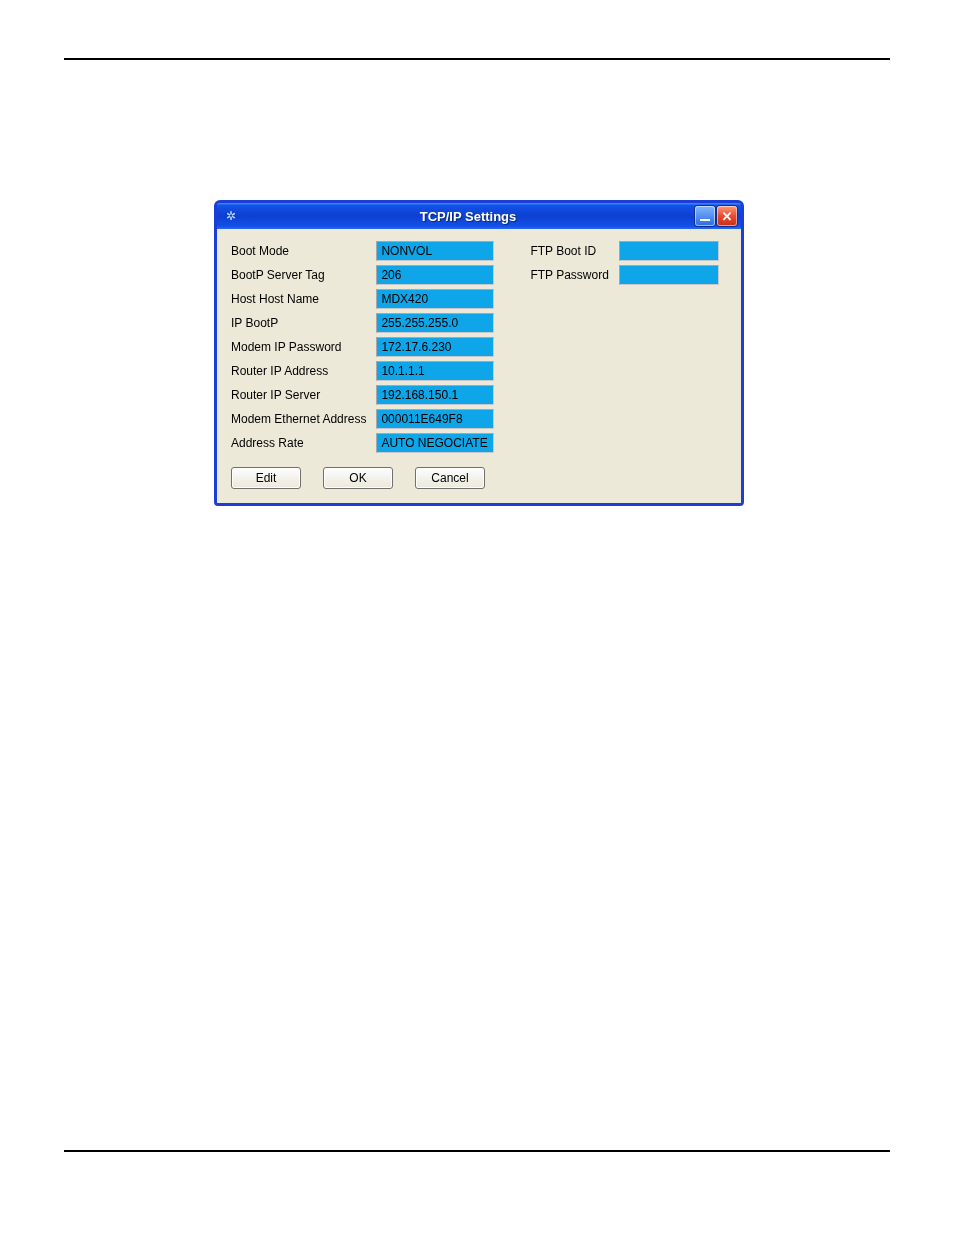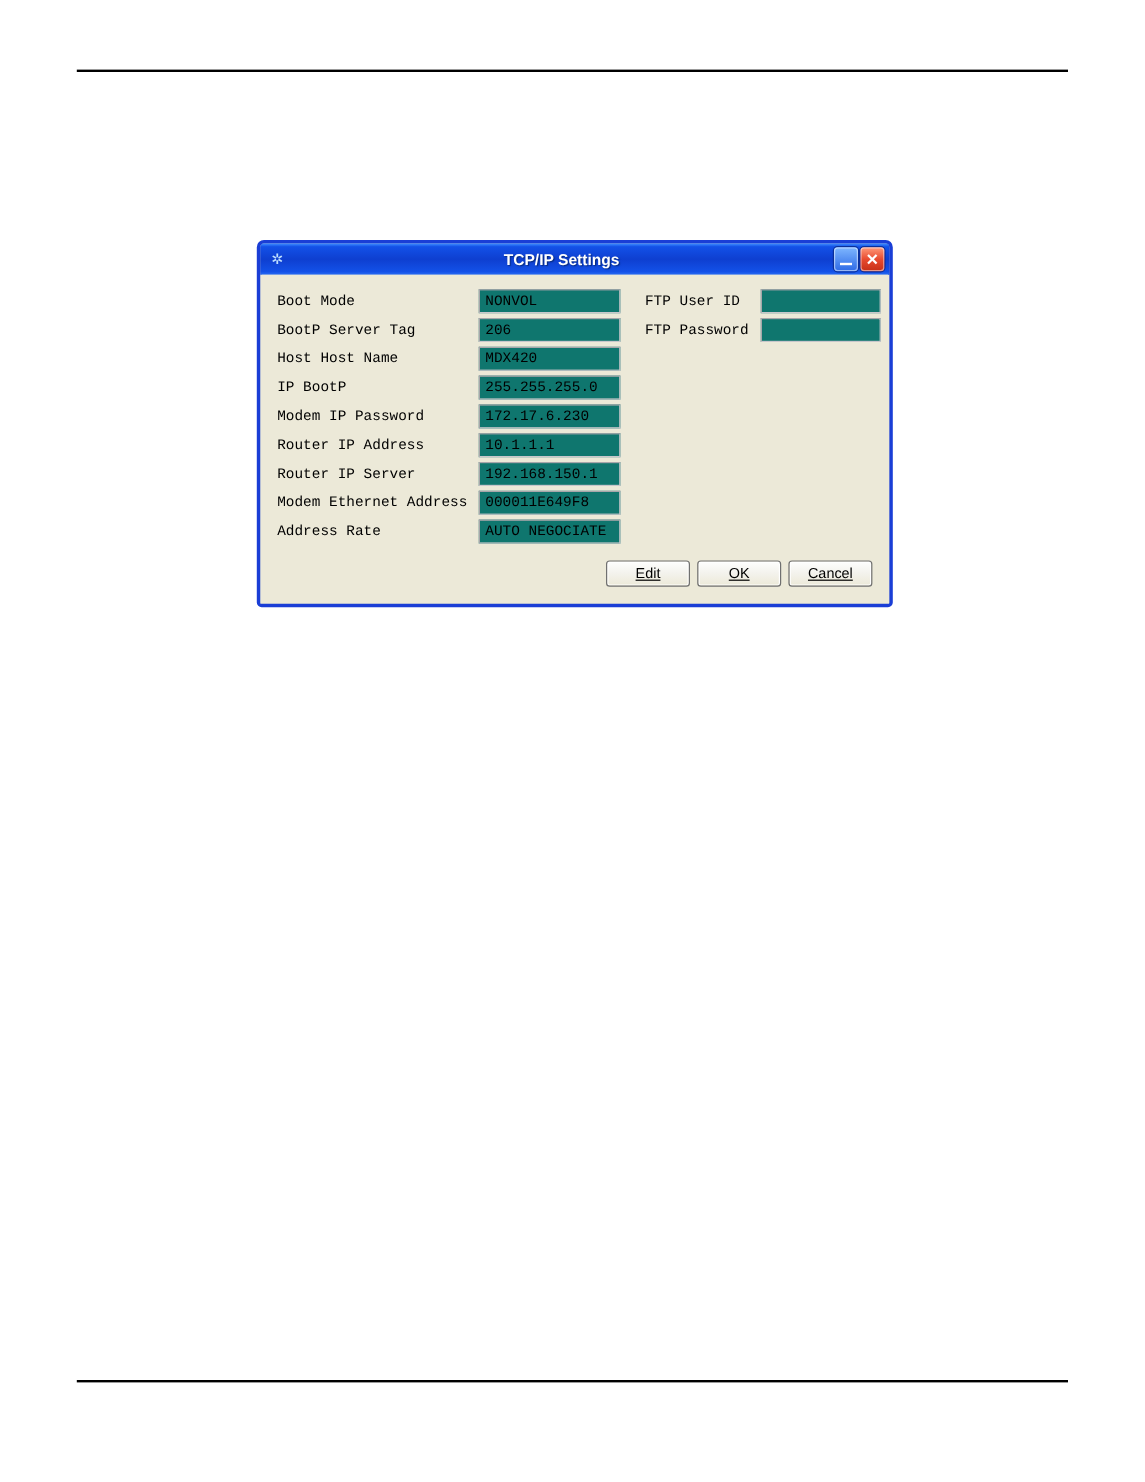--- a/index.html
+++ b/index.html
@@ -88,59 +88,56 @@
     font-size:13px;
     line-height:1;
     font-family:Arial,sans-serif;
   }
   .client{
     padding:12px 14px 14px 14px;
     background:#ece9d8;
   }
   .form-grid{
     display:flex;
-    gap:20px;
-    font-family:Liberation Mono, monospace;
+    gap:36px;
   }
   .col{
     display:grid;
     grid-template-columns:auto auto;
     column-gap:10px;
     row-gap:4px;
     align-items:center;
     align-content:start;
   }
   .label{
     white-space:nowrap;
     color:#000;
     font-size:12px;
   }
   .field{
     width:108px;
     height:18px;
-    background:#0f766e;
+    background:#0ea5e9;
     border:1px solid #a7a6aa;
     border-bottom-color:#c8c7cb;
     border-right-color:#c8c7cb;
     padding:0 4px;
     font-size:12px;
     font-family:inherit;
     line-height:18px;
     color:#000;
     box-sizing:content-box;
   }
   .field-right{
     width:90px;
   }
   .btn-row{
     display:flex;
-    justify-content:flex-end;
-    gap:6px;
+    gap:22px;
     margin-top:14px;
-    text-decoration:underline;
   }
   .xp-btn{
     min-width:70px;
     height:22px;
     padding:0 10px;
     background:linear-gradient(to bottom,#fefefe,#f4f3ee 45%,#ece9d8);
     border:1px solid #707070;
     border-radius:3px;
     font-family:inherit;
     font-size:12px;
@@ -192,21 +189,21 @@
         <input class="field" readonly="" value="192.168.150.1" style="">
 
         <span class="label">Modem Ethernet Address</span>
         <input class="field" readonly="" value="000011E649F8" style="">
 
         <span class="label">Address Rate</span>
         <input class="field" readonly="" value="AUTO NEGOCIATE" style="">
       </div>
 
       <div class="col">
-        <span class="label">FTP User ID</span>
+        <span class="label">FTP Boot ID</span>
         <input class="field field-right" readonly="" value="" style="">
 
         <span class="label">FTP Password</span>
         <input class="field field-right" readonly="" value="" style="">
       </div>
 
     </div>
 
     <div class="btn-row">
       <button class="xp-btn">Edit</button>

